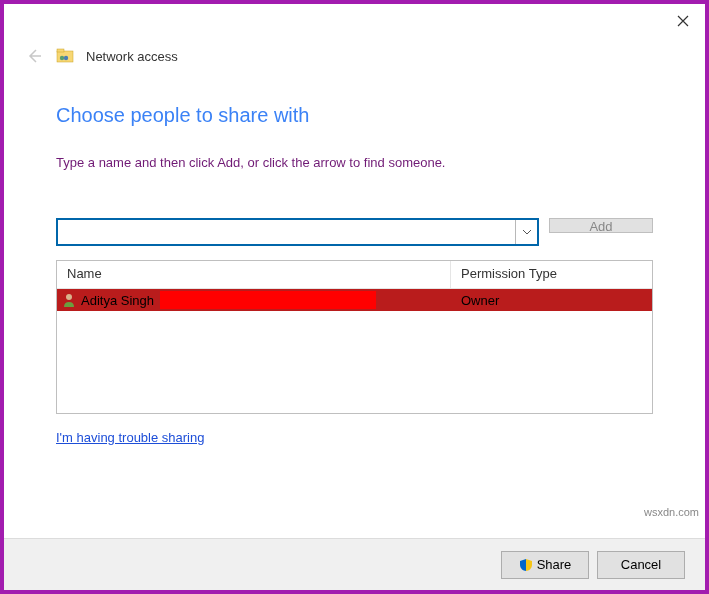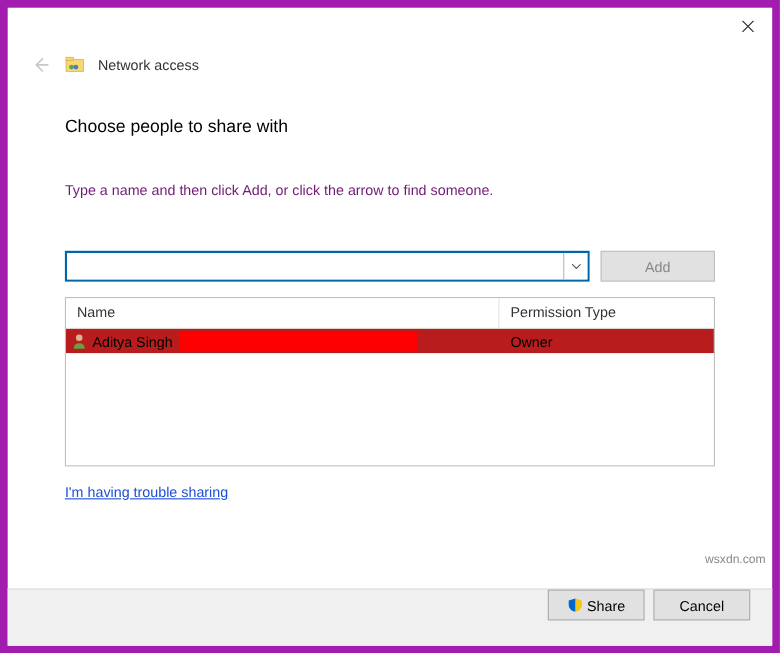--- a/index.html
+++ b/index.html
@@ -1,44 +1,44 @@
 <!DOCTYPE html>
 <html><head>
   <meta charset="utf-8">
   <style>
     * { box-sizing: border-box; margin: 0; padding: 0; font-family: "Segoe UI", Tahoma, sans-serif; }
     body { background: #fff; width: 709px; height: 594px; position: relative; }
-    .window { border: 7px solid #a21caf; width: 709px; height: 594px; position: relative; background: #fff; }
+    .window { border: 4px solid #a21caf; width: 709px; height: 594px; position: relative; background: #fff; }
     .titlebar { height: 32px; position: relative; }
     .close-btn { position: absolute; right: 8px; top: 6px; width: 28px; height: 22px; display: flex; align-items: center; justify-content: center; cursor: pointer; }
     .close-btn svg { width: 12px; height: 12px; }
     .header-row { display: flex; align-items: center; gap: 12px; padding: 10px 20px 0 20px; }
     .back-arrow { width: 20px; height: 20px; display: flex; align-items: center; justify-content: center; color: #aaa; }
     .folder-icon { width: 18px; height: 18px; }
     .header-title { font-size: 13px; color: #333; }
     .content { padding: 38px 52px 0 52px; }
-    .main-heading { color: #000000; font-size: 16px; font-weight: 400; margin-bottom: 40px; }
+    .main-heading { color: #3b82f6; font-size: 20px; font-weight: 400; margin-bottom: 28px; }
     .instruction { font-size: 13px; color: #701a75; margin-bottom: 48px; }
     .input-row { display: flex; gap: 10px; margin-bottom: 14px; }
     .combo-wrap { flex: 1; display: flex; border: 2px solid #0066aa; height: 28px; }
     .combo-input { flex: 1; border: none; outline: none; padding: 0 6px; font-size: 13px; }
     .combo-drop { width: 22px; border-left: 1px solid #b8b8b8; display: flex; align-items: center; justify-content: center; background: #fff; cursor: pointer; }
-    .add-btn { width: 104px; height: 28px; background: #e1e1e1; border: 1px solid #bfbfbf; color: #888; font-size: 13px; cursor: default; }
+    .add-btn { width: 104px; height: 15px; background: #e1e1e1; border: 1px solid #bfbfbf; color: #888; font-size: 13px; cursor: default; }
     .table { border: 1px solid #bfbfbf; height: 154px; overflow: hidden; }
     .thead { display: flex; height: 28px; border-bottom: 1px solid #e5e5e5; }
     .th { padding: 5px 10px; font-size: 13px; color: #333; border-right: 1px solid #e5e5e5; }
     .th-name { flex: 0 0 394px; }
     .th-perm { flex: 1; border-right: none; }
     .trow { display: flex; height: 22px; background: #b91c1c; align-items: center; }
     .td-name { flex: 0 0 394px; display: flex; align-items: center; gap: 4px; padding-left: 4px; font-size: 13px; }
     .td-perm { flex: 1; font-size: 13px; padding-left: 10px; }
     .user-icon { width: 16px; height: 16px; }
     .redact { display: inline-block; width: 216px; height: 18px; background: #ff0000; margin-left: 2px; }
     .help-link { margin-top: 16px; font-size: 13px; color: #1d4ed8; text-decoration: underline; cursor: pointer; display: inline-block; }
-    .footer { position: absolute; bottom: 0; left: 0; right: 0; height: 52px; background: #f0f0f0; border-top: 1px solid #dcdcdc; display: flex; justify-content: flex-end; gap: 8px; padding-right: 20px; }
+    .footer { position: absolute; bottom: 0; left: 0; right: 0; height: 52px; background: #f0f0f0; border-top: 1px solid #dcdcdc; display: flex; justify-content: flex-end; align-items: center; gap: 8px; padding-right: 20px; }
     .footer-btn { min-width: 88px; height: 28px; background: #e1e1e1; border: 1px solid #adadad; font-size: 13px; cursor: pointer; display: inline-flex; align-items: center; justify-content: center; gap: 4px; padding: 0 12px; }
     .shield-icon { width: 14px; height: 14px; }
     .watermark { position: absolute; right: 6px; bottom: 72px; font-size: 11px; color: #888; }
   </style>
 </head>
 <body>
 
 <div class="window">
   <div class="titlebar">
     <div class="close-btn">

